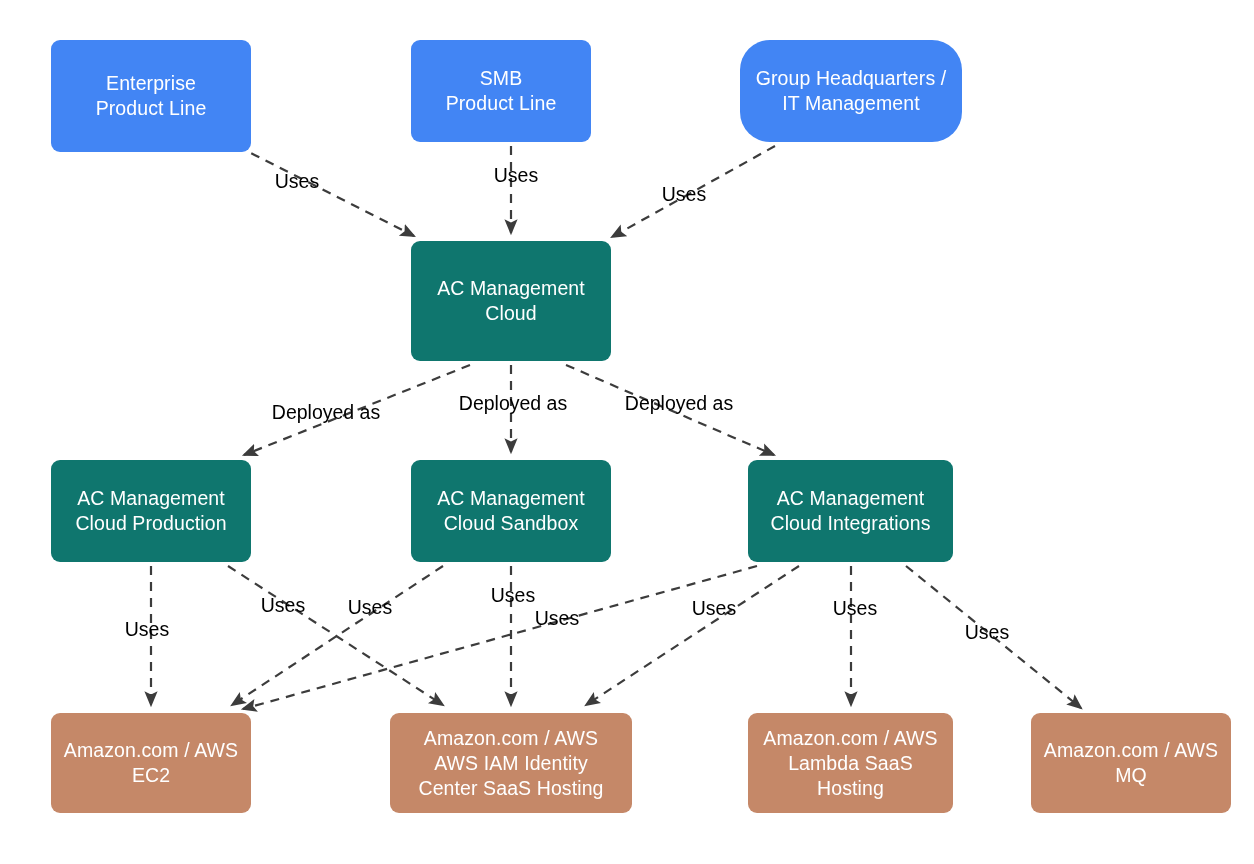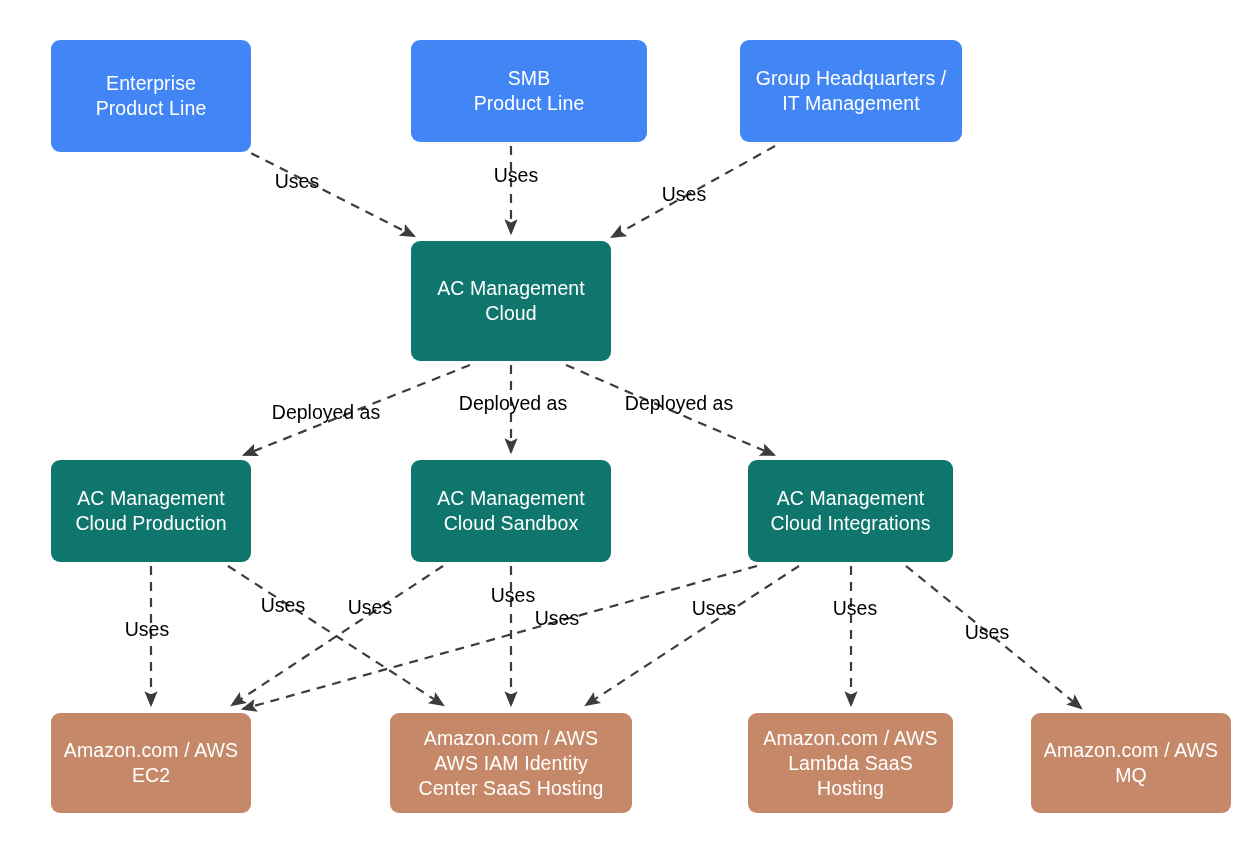--- a/index.html
+++ b/index.html
@@ -88,23 +88,23 @@
         <line x1="757" y1="566" x2="243" y2="709" stroke="#3c3c3c" stroke-width="2.2" stroke-dasharray="9,7" marker-end="url(#arrowhead)"></line>
         <line x1="799" y1="566" x2="586" y2="705" stroke="#3c3c3c" stroke-width="2.2" stroke-dasharray="9,7" marker-end="url(#arrowhead)"></line>
         <line x1="851" y1="566" x2="851" y2="705" stroke="#3c3c3c" stroke-width="2.2" stroke-dasharray="9,7" marker-end="url(#arrowhead)"></line>
         <line x1="906" y1="566" x2="1081" y2="708" stroke="#3c3c3c" stroke-width="2.2" stroke-dasharray="9,7" marker-end="url(#arrowhead)"></line>
       </g>
   </svg>
 
   <div id="node-layer">
       <div class="node actor" style="left: 51px; top: 40px; width: 200px; height: 112px;">Enterprise
 Product Line</div>
-      <div class="node actor" style="left: 411px; top: 40px; width: 236px; height: 102px;">SMB
+      <div class="node actor" style="left: 411px; top: 40px; width: 180px; height: 102px;">SMB
 Product Line</div>
-      <div class="node actor" style="left: 740px; top: 40px; width: 222px; height: 102px;">Group Headquarters /
+      <div class="node actor" style="left: 740px; top: 40px; width: 222px; height: 102px; border-radius: 30px;">Group Headquarters /
 IT Management</div>
       <div class="node system" style="left: 411px; top: 241px; width: 200px; height: 120px;">AC Management
 Cloud</div>
       <div class="node system" style="left: 51px; top: 460px; width: 200px; height: 102px;">AC Management
 Cloud Production</div>
       <div class="node system" style="left: 411px; top: 460px; width: 200px; height: 102px;">AC Management
 Cloud Sandbox</div>
       <div class="node system" style="left: 748px; top: 460px; width: 205px; height: 102px;">AC Management
 Cloud Integrations</div>
       <div class="node external" style="left: 51px; top: 713px; width: 200px; height: 100px;">Amazon.com / AWS

